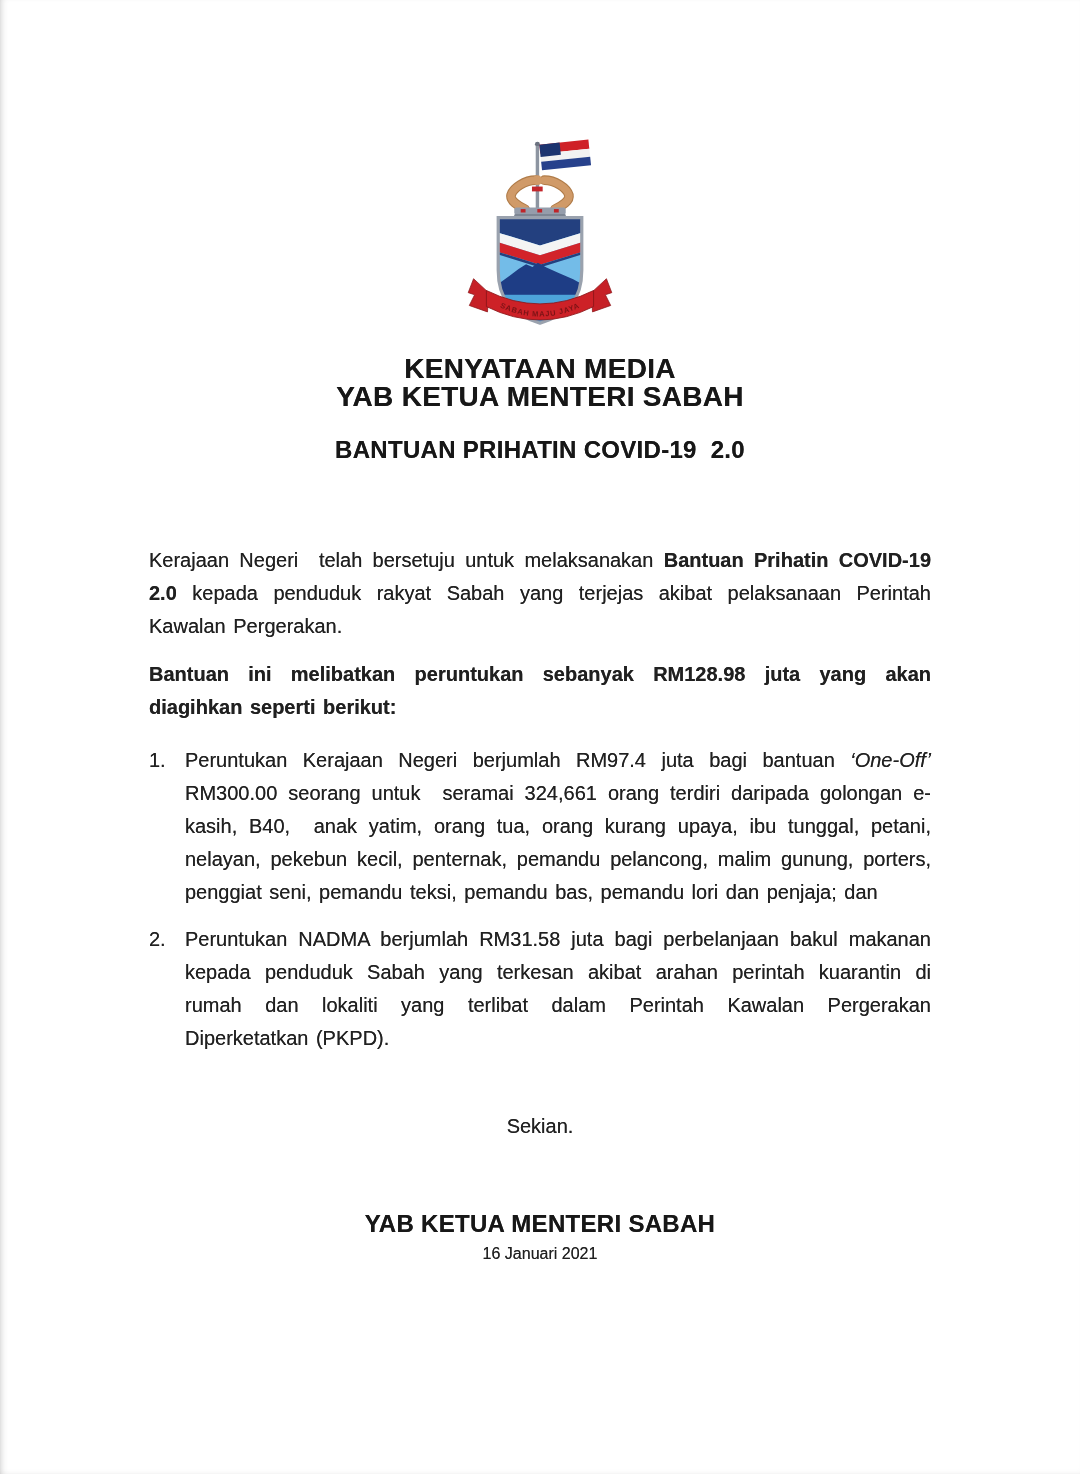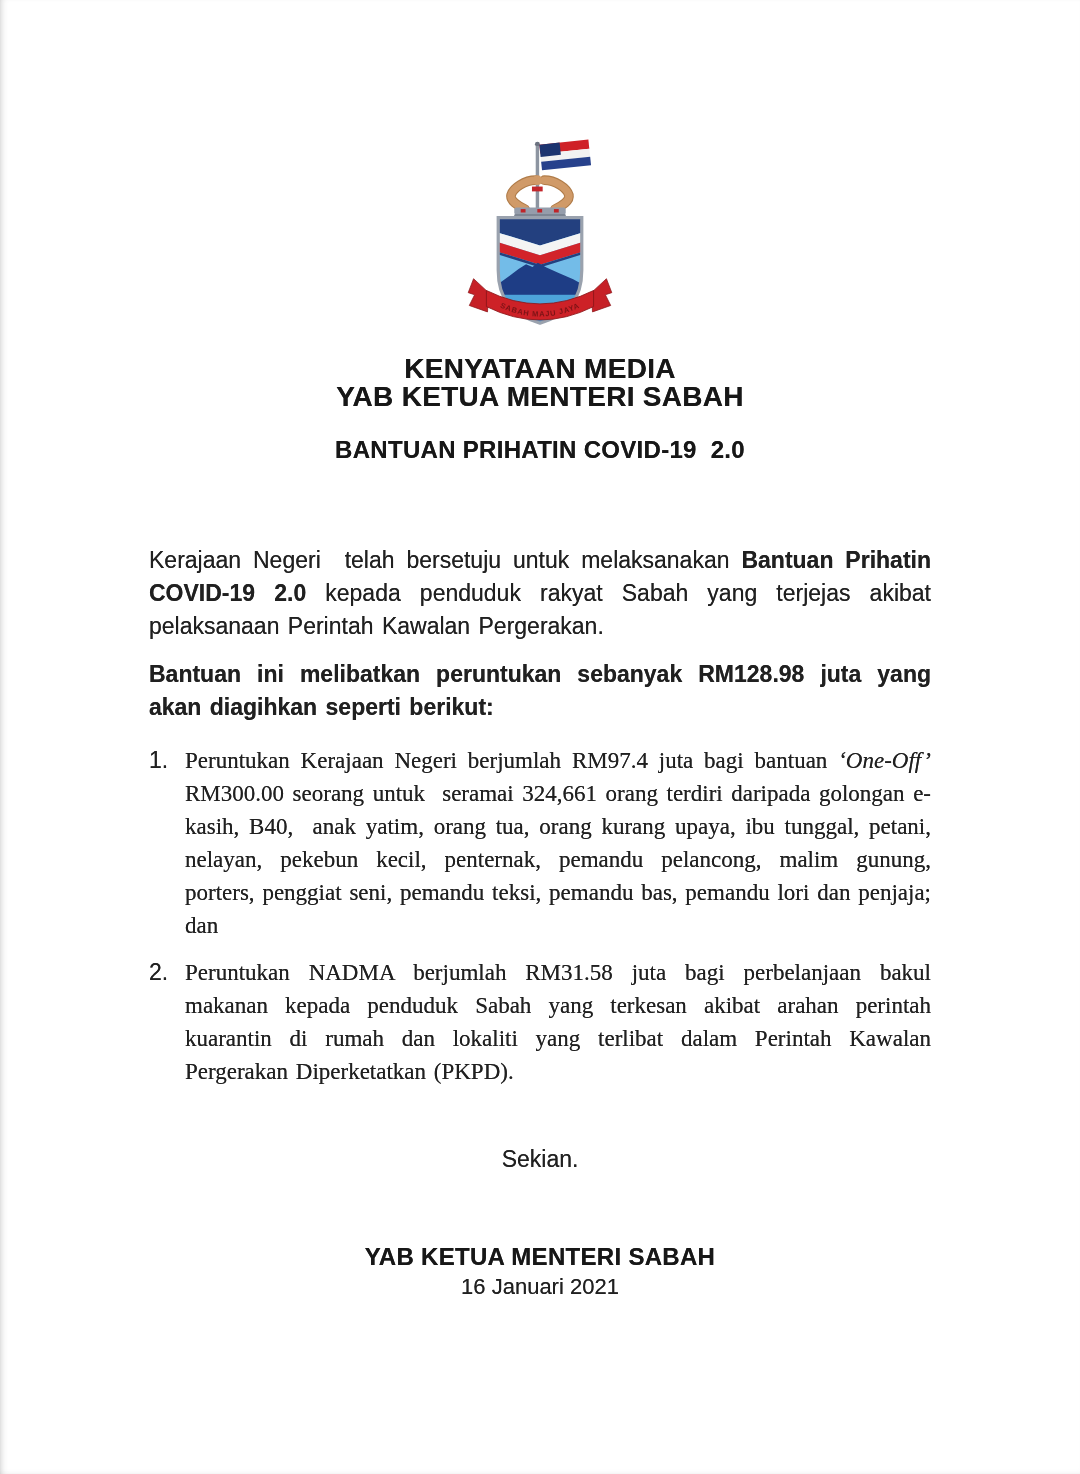--- a/index.html
+++ b/index.html
@@ -36,46 +36,46 @@
   .doc-title{
     margin-top:24px;
     font-size:24px;font-weight:700;line-height:29px;letter-spacing:.3px;
     color:#171717;
     white-space:pre-wrap;
     text-shadow:0 0 .5px rgba(20,20,20,.8);
   }
   .doc-body{
     width:782px;
     margin:80px auto 16px;
-    font-size:23px;line-height:33px;
+    font-size:20px;line-height:33px;
     text-align:justify;
     word-spacing:2px;
     color:#202020;
     text-shadow:0 0 .5px rgba(30,30,30,.75);
   }
   .doc-body p{margin:0;}
   .para-intro{margin-bottom:15px !important;}
   .para-alloc{margin-bottom:20px !important;font-weight:bold;}
   b{font-weight:700;}
   i{font-style:italic;}
   .num-list{margin:0;padding:0;list-style:none;}
   .li{display:flex;margin-bottom:14px;}
   .li-num{flex:0 0 36px;}
-  .li-text{flex:1;margin:0;text-align:justify;font-family:Liberation Serif, serif;}
+  .li-text{flex:1;margin:0;text-align:justify;}
   .closing{margin-top:55px !important;text-align:center;}
   .signature{
     text-align:center;
     margin-top:66px;
   }
   .sig-name{
     font-size:24px;font-weight:700;line-height:29px;letter-spacing:.3px;color:#171717;
     text-shadow:0 0 .5px rgba(20,20,20,.8);
   }
   .sig-date{
-    font-size:22px;line-height:28px;margin-top:2px;color:#202020;
+    font-size:16px;line-height:28px;margin-top:2px;color:#202020;
     text-shadow:0 0 .4px rgba(30,30,30,.7);
   }
 </style>
 </head>
 <body>
 
 <div class="page">
 
   <div class="crest">
     <svg viewBox="0 0 140 185" xmlns="http://www.w3.org/2000/svg">

